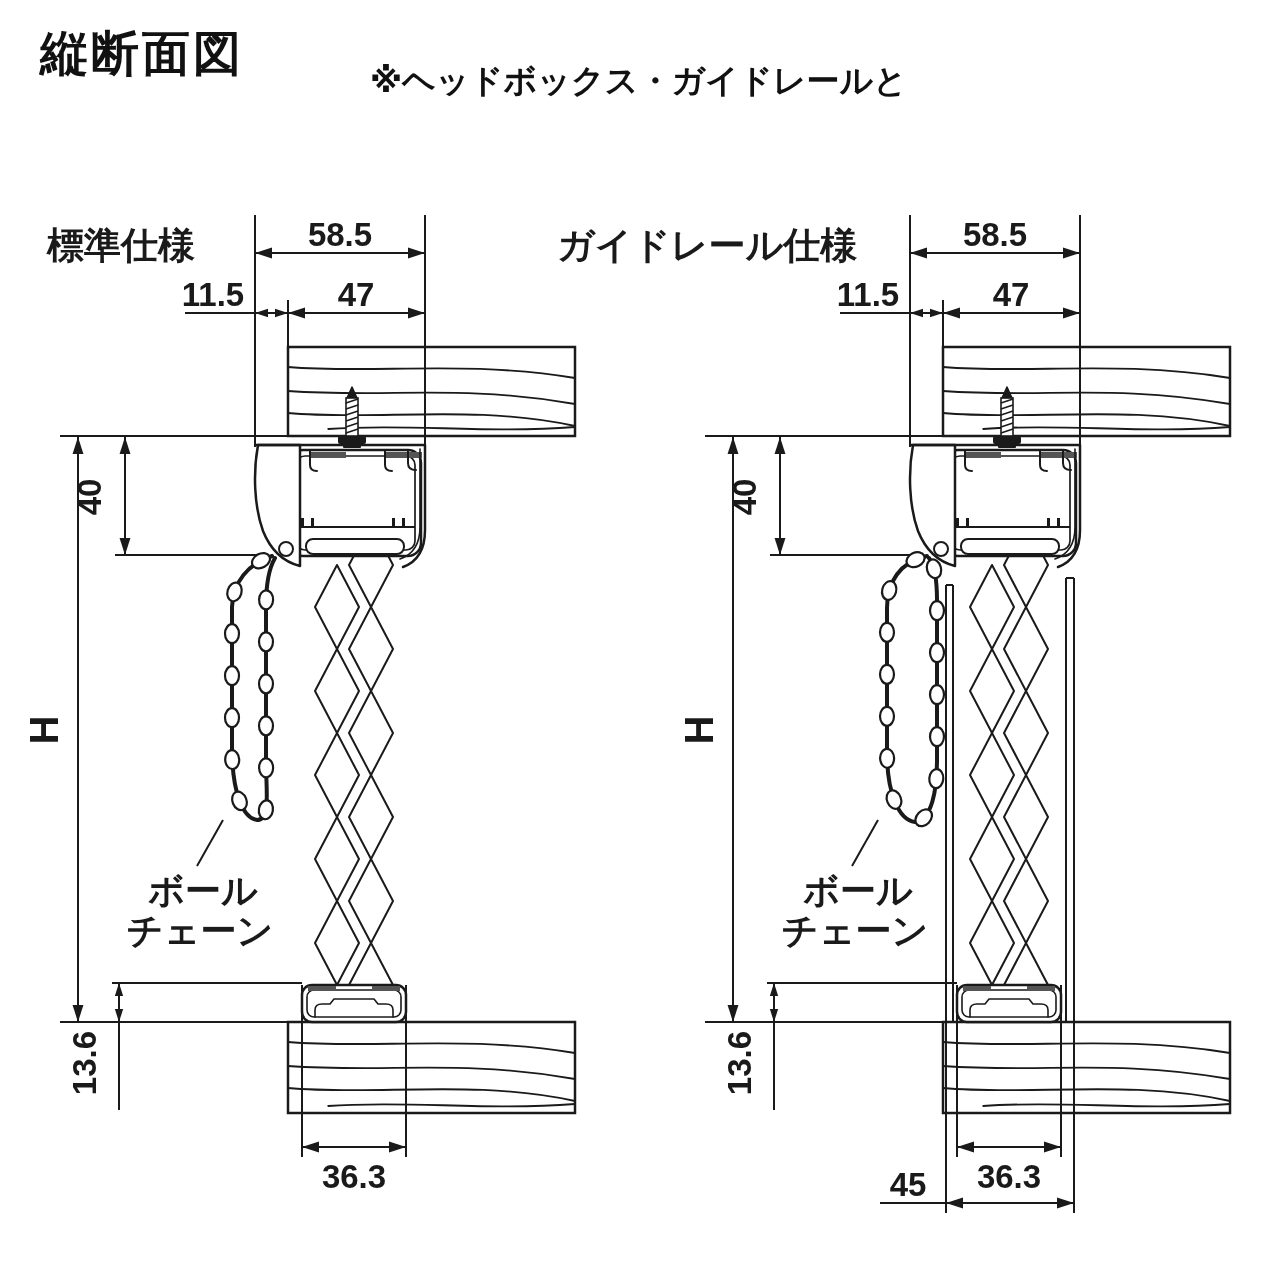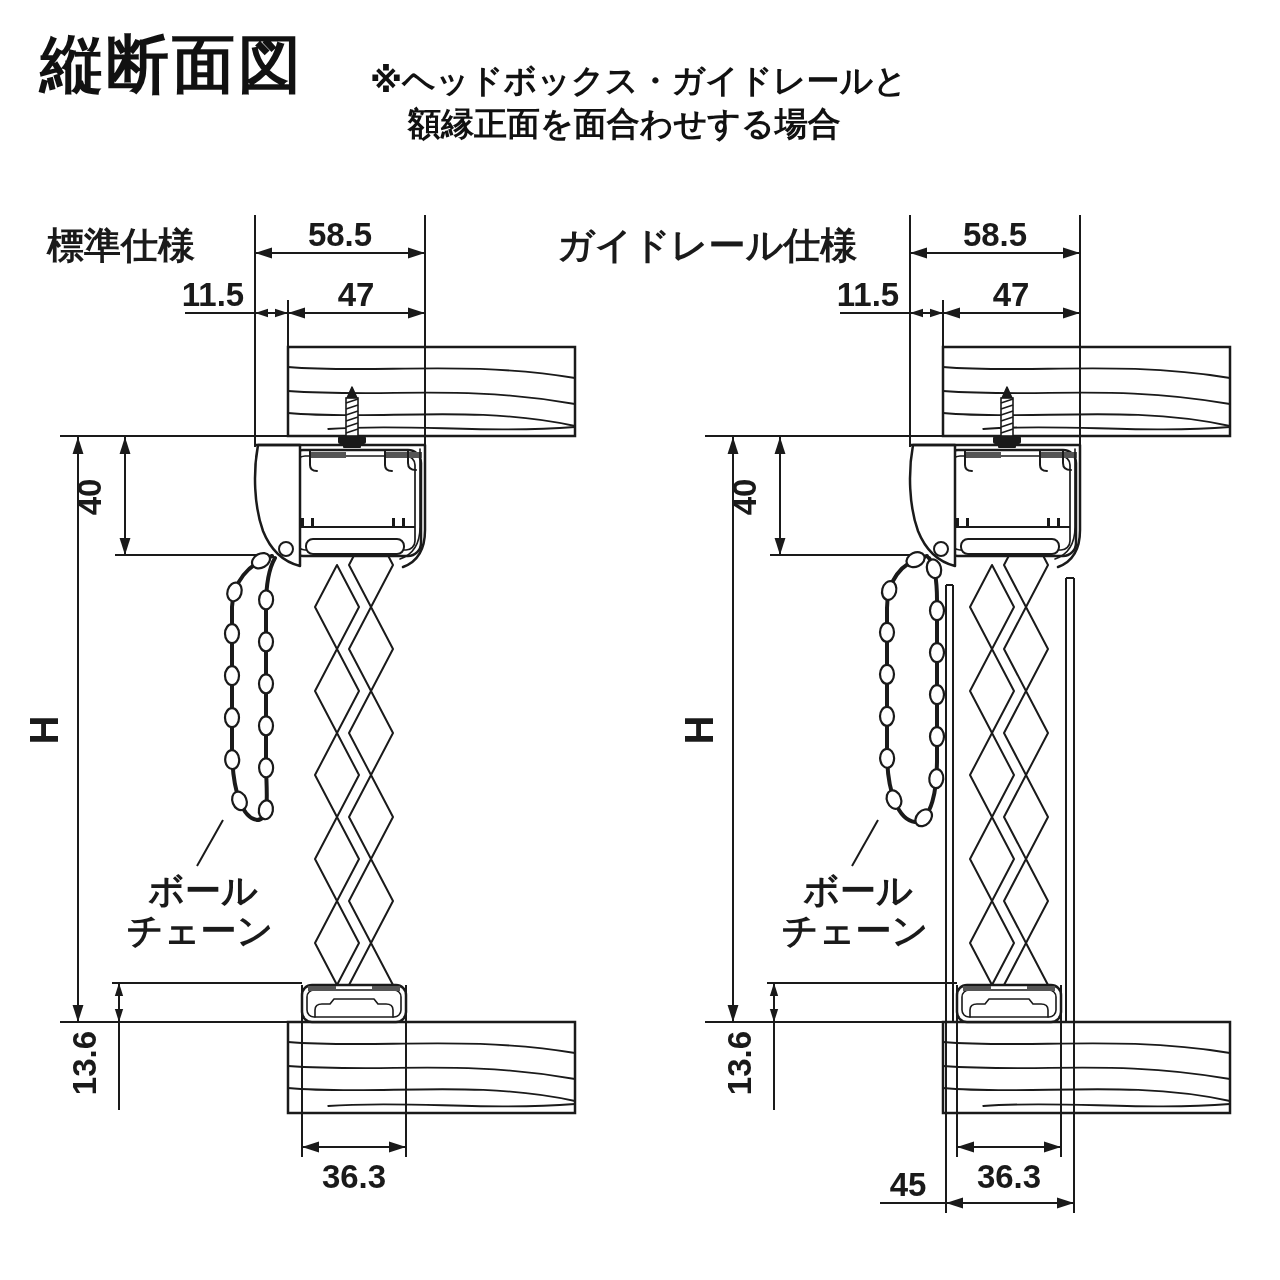--- a/index.html
+++ b/index.html
@@ -1,31 +1,30 @@
 <!DOCTYPE html>
 <html><head>
 <meta charset="utf-8">
 <style>
   html,body{margin:0;padding:0;}
   body{width:1280px;height:1280px;background:#ffffff;position:relative;overflow:hidden;
        font-family:"Liberation Sans","DejaVu Sans",sans-serif;}
-  .page-title{position:absolute;left:40px;top:22px;margin:0;font-size:63px;font-weight:bold;
+  .page-title{position:absolute;left:40px;top:22px;margin:0;font-size:48px;font-weight:bold;
        letter-spacing:3px;color:#111;}
   .note{position:absolute;left:326px;top:60px;font-size:33px;font-weight:bold;color:#111;line-height:1.3;margin-left:44px;}
   .note .n2{margin-left:38px;}
   svg{position:absolute;left:0;top:0;}
   svg text{font-family:"Liberation Sans","DejaVu Sans",sans-serif;}
 </style>
 </head>
 <body>
 
 <h1 class="page-title">縦断面図</h1>
 <div class="note">
   <div>※ヘッドボックス・ガイドレールと</div>
-  <div class="n2">額縁正面を面合わせする場合</div>
 </div>
 
 <svg id="art" width="1280" height="1280" viewBox="0 0 1280 1280">
     <g>
       <rect x="288" y="347" width="287" height="89" fill="#fff" stroke="#1a1a1a" stroke-width="2.5"></rect>
       <path d="M288 367 C374.1 374,465.94 360,575 378" stroke="#1a1a1a" stroke-width="1.8" fill="none" stroke-linejoin="round" stroke-linecap="round"></path>
       <path d="M288 391 C388.45 398,460.2 384,575 404" stroke="#1a1a1a" stroke-width="1.8" fill="none" stroke-linejoin="round" stroke-linecap="round"></path>
       <path d="M288 413 C374.1 421,474.55 404,575 426" stroke="#1a1a1a" stroke-width="1.8" fill="none" stroke-linejoin="round" stroke-linecap="round"></path>
       <path d="M328.18 429 C402.8 423,488.9 434,575 427" stroke="#1a1a1a" stroke-width="1.8" fill="none" stroke-linejoin="round" stroke-linecap="round"></path>
       <path d="M337 565L359 607L337 649L315 607ZM337 649L359 691L337 733L315 691ZM337 733L359 775L337 817L315 775ZM337 817L359 859L337 901L315 859ZM337 901L359 943L337 985L315 943Z" stroke="#1a1a1a" stroke-width="2" fill="none" stroke-linejoin="round" stroke-linecap="round"></path>

